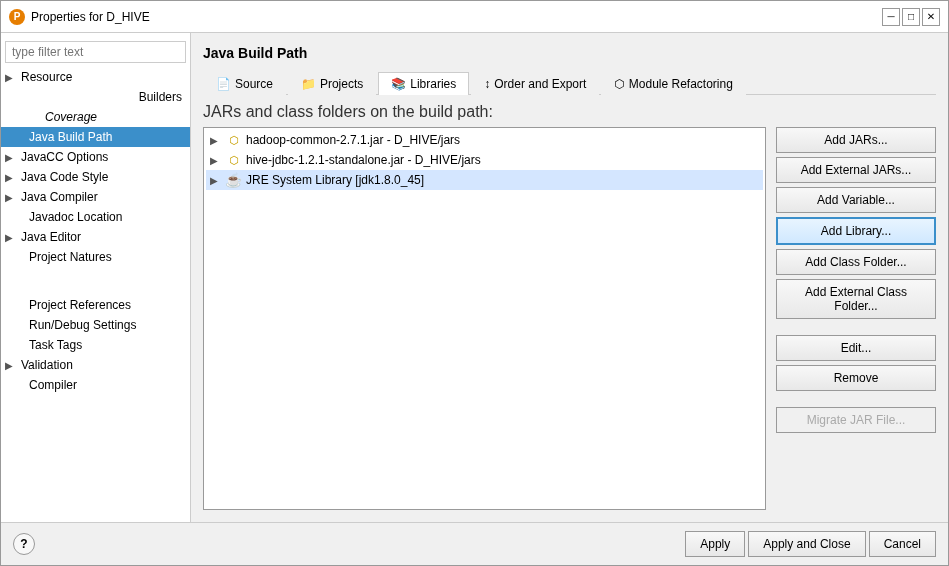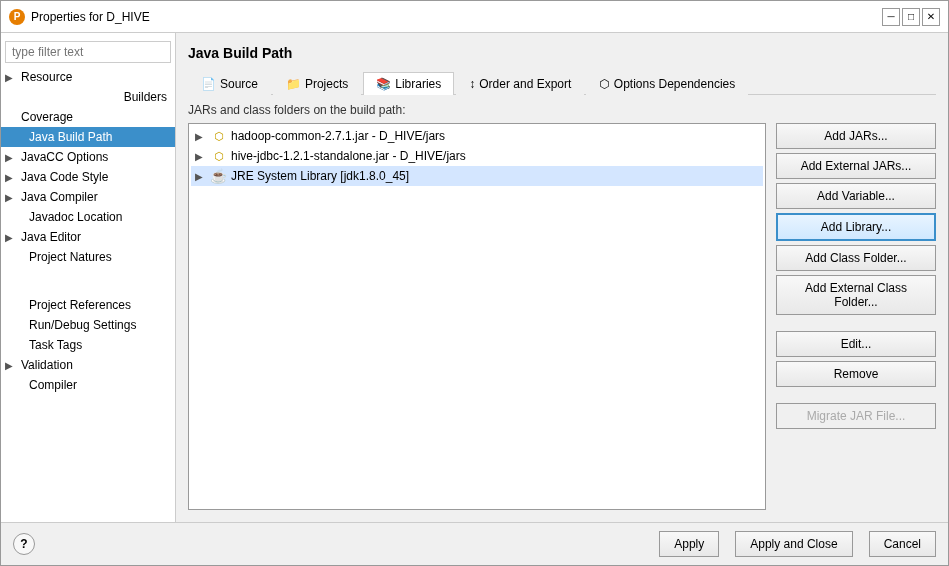--- a/index.html
+++ b/index.html
@@ -68,21 +68,21 @@
       justify-content: center;
       font-size: 10px;
     }
     .content-area {
       display: flex;
       flex: 1;
       overflow: hidden;
     }
     
     .sidebar {
-      width: 175px;
+      width: 190px;
       background: #fff;
       border-right: 1px solid #ccc;
       overflow-y: auto;
       padding: 4px 0;
     }
     .filter-input {
       width: calc(100% - 8px);
       margin: 4px;
       padding: 3px 6px;
       border: 1px solid #ccc;
@@ -146,21 +146,21 @@
     .tab-icon {
       font-size: 12px;
     }
     .build-area {
       display: flex;
       flex: 1;
       gap: 10px;
       overflow: hidden;
     }
     .jars-label {
-      font-size: 12px;
+      font-size: 16px;
       margin-bottom: 6px;
       color: #333;
     }
     .jars-panel {
       flex: 1;
       display: flex;
       flex-direction: column;
     }
     .jars-list {
       flex: 1;
@@ -238,21 +238,21 @@
       background: #f8f8f8;
       cursor: pointer;
       display: flex;
       align-items: center;
       justify-content: center;
       font-size: 12px;
       font-weight: bold;
     }
     .bottom-right {
       display: flex;
-      gap: 16px;
+      gap: 3px;
     }
     .bottom-btn {
       padding: 5px 14px;
       font-size: 12px;
       border: 1px solid #999;
       background: linear-gradient(to bottom, #f8f8f8, #e8e8e8);
       cursor: pointer;
     }
   </style>
 </head>
@@ -280,21 +280,21 @@
       
       <div class="sidebar-item has-children">
         <span class="expand-arrow">▶</span>
         <span>Resource</span>
       </div>
       
       <div class="sidebar-item" style="padding-left:17px;justify-content:flex-end;">
         <span>Builders</span>
       </div>
       
-      <div class="sidebar-item" style="padding-left:20px;">
+      <div class="sidebar-item" style="padding-left:44px;font-style:italic;">
         <span>Coverage</span>
       </div>
       
       <div class="sidebar-item selected" style="padding-left:28px;">
         <span>Java Build Path</span>
       </div>
       
       <div class="sidebar-item has-children">
         <span class="expand-arrow">▶</span>
         <span>JavaCC Options</span>
@@ -361,21 +361,21 @@
         <div class="tab active">
           <span class="tab-icon">📚</span>
           <span>Libraries</span>
         </div>
         <div class="tab">
           <span class="tab-icon">↕</span>
           <span>Order and Export</span>
         </div>
         <div class="tab">
           <span class="tab-icon">⬡</span>
-          <span>Options Dependencies</span>
+          <span>Module Refactoring</span>
         </div>
       </div>
 
       <div class="jars-label">JARs and class folders on the build path:</div>
 
       <div class="build-area">
 
         <div class="jars-panel">
           <div class="jars-list">
 

